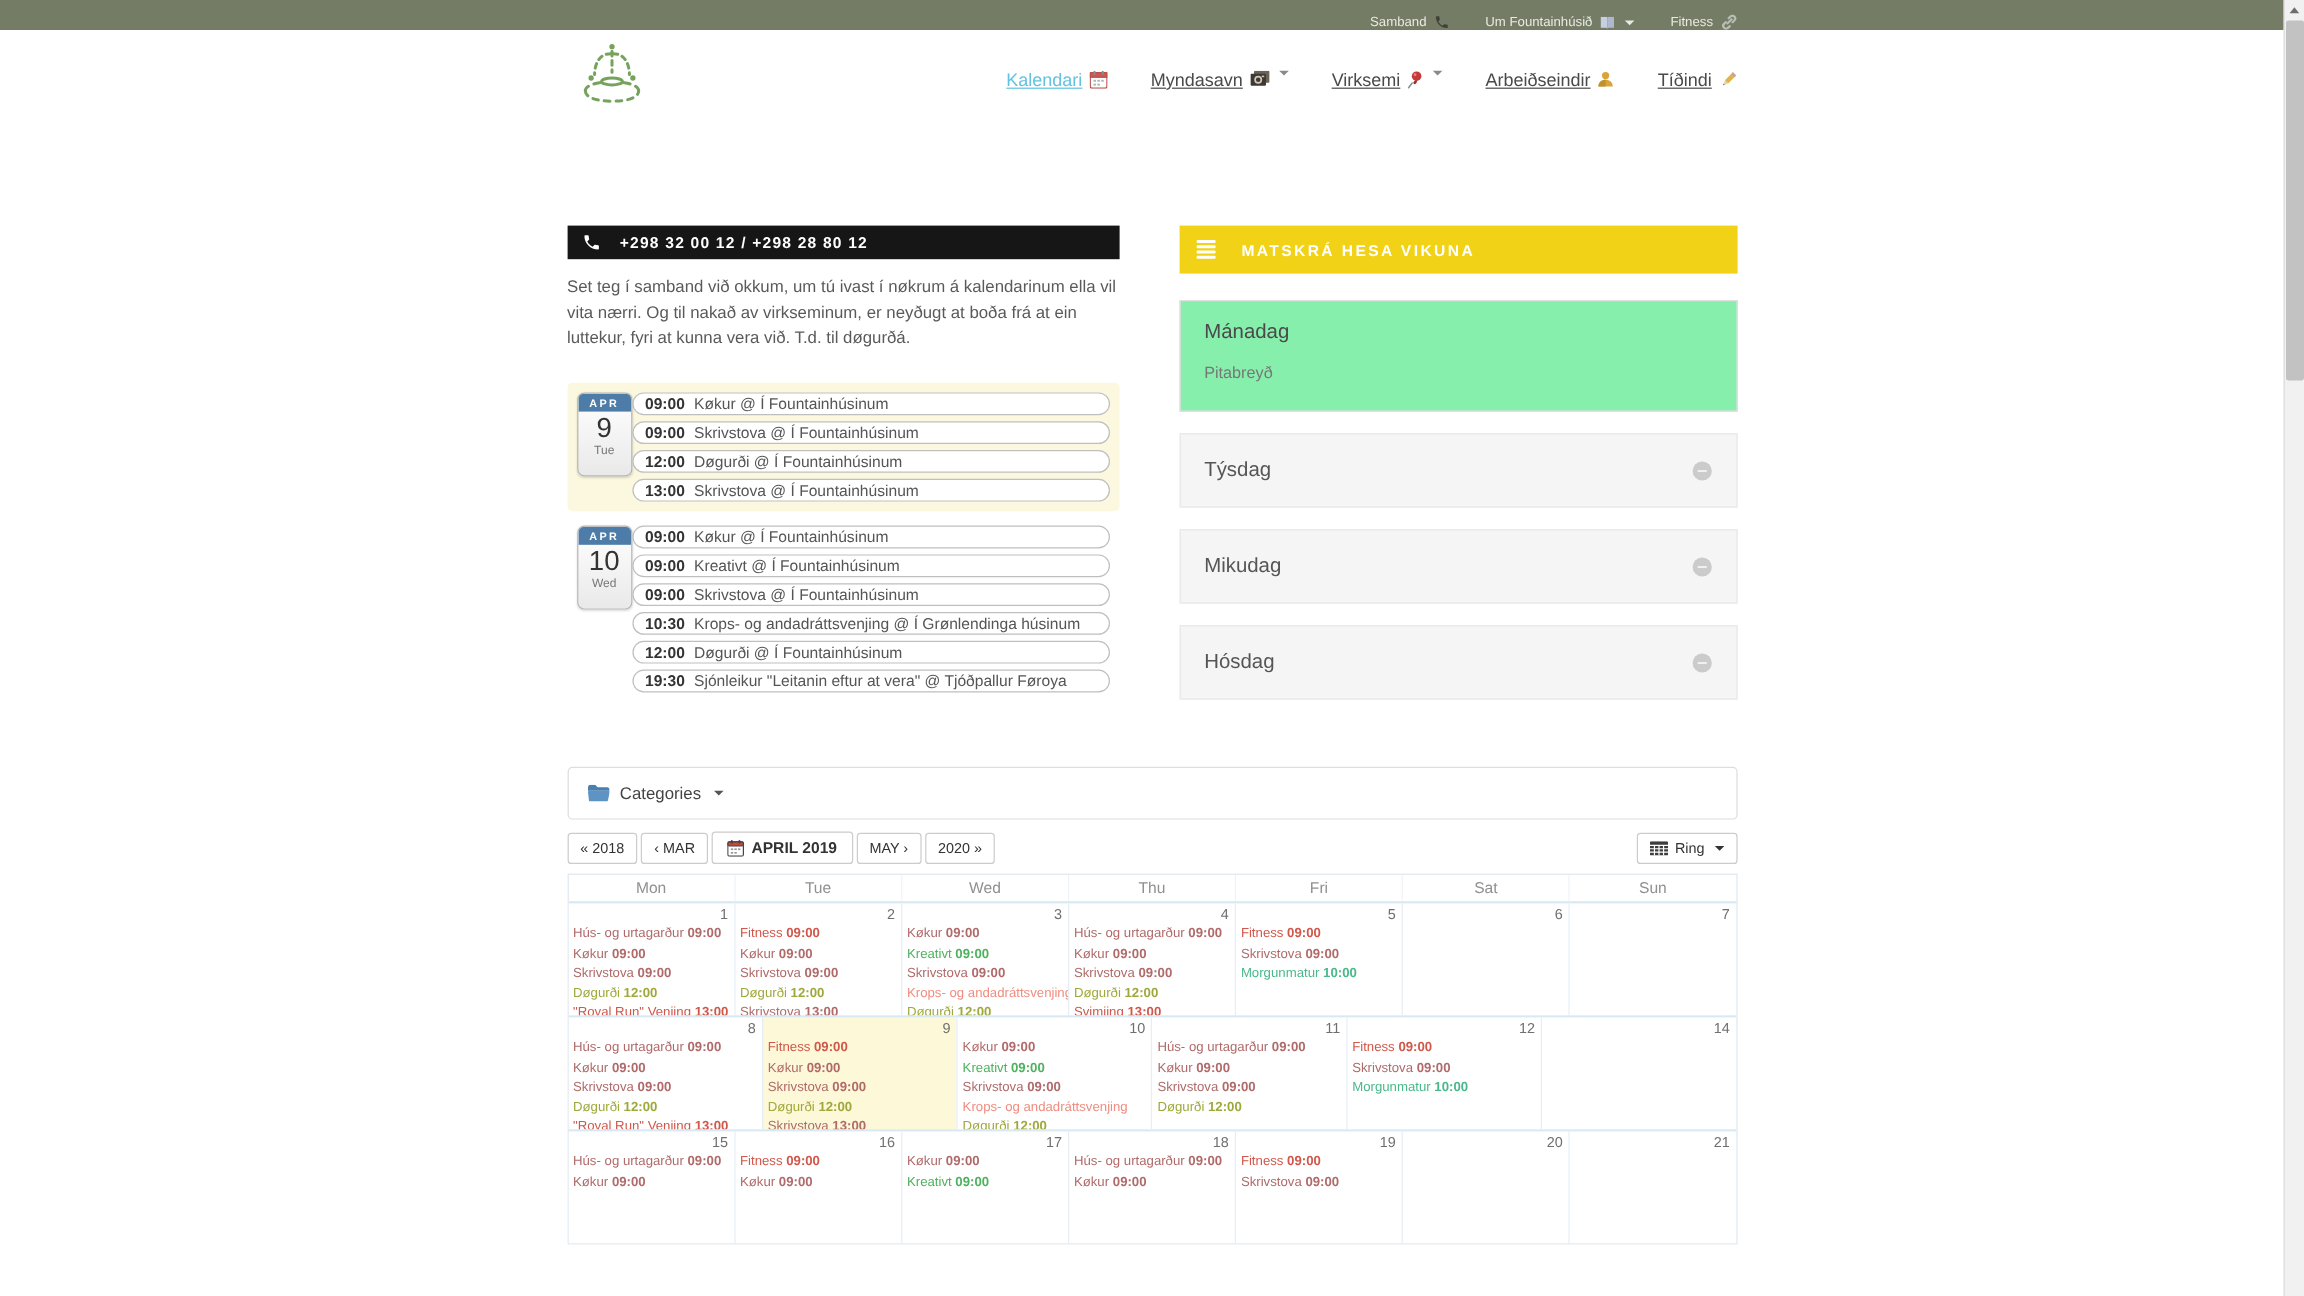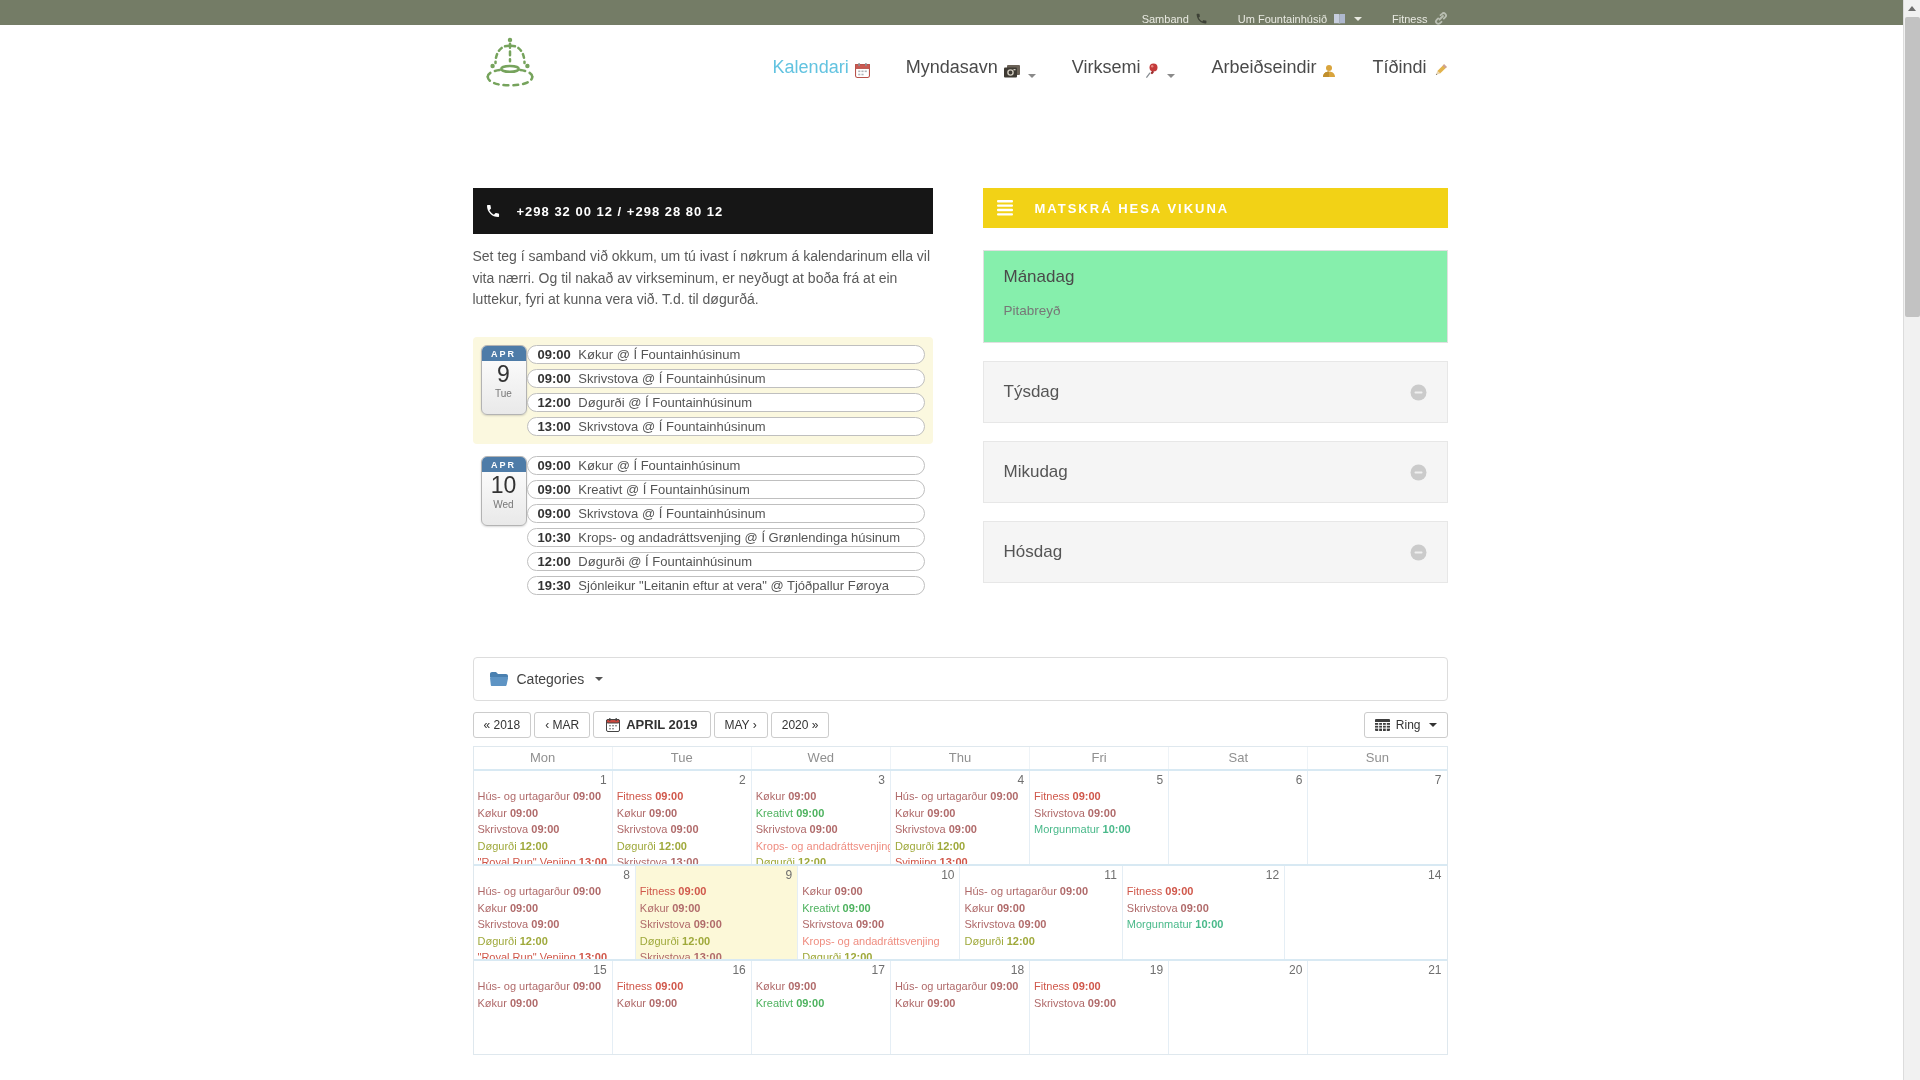--- a/index.html
+++ b/index.html
@@ -11,35 +11,35 @@
   .topbar { height:25px; background:#747c66; }
   .topbar-inner { width:975px; margin:0 auto; height:100%; display:flex; align-items:flex-end; justify-content:flex-end; gap:30px; }
   .tb-item { display:flex; align-items:center; gap:6px; font-size:11px; color:#e9eae2; cursor:pointer; }
   .tb-item .icon svg { display:block; }
 
   
   .header { background:#fff; }
   .header-inner { width:975px; margin:0 auto; display:flex; align-items:center; height:85px; }
   .logo { margin-left:8px; }
   .main-nav { margin-left:auto; display:flex; align-items:center; gap:36px; }
-  .nav-item { display:flex; align-items:flex-end; gap:6px; font-size:18px; color:#4a4a4a; cursor:pointer; }
+  .nav-item { display:flex; align-items:flex-start; gap:6px; font-size:15px; color:#4a4a4a; cursor:pointer;text-decoration:underline; }
   .nav-item.active { color:#62c3e0; }
   .icon svg { display:block; }
 
   .caret-down { width:0; height:0; border-left:4px solid transparent; border-right:4px solid transparent; border-top:4px solid currentColor; display:inline-block; margin-left:2px; }
   .tb-item .caret-down { border-top-color:#e9eae2; }
   .nav-item .caret-down { border-top-color:#8a8a8a; }
 
   
   .container { width:975px; margin:0 auto; }
   .columns { display:flex; gap:50px; margin-top:78px; }
   .col-left { width:460px; flex:none; }
   .col-right { flex:1; }
 
-  .phone-bar { background:#161616; color:#fff; height:46px; display:flex; align-items:center; gap:16px; padding:0 12px; font-size:13px; font-weight:bold; letter-spacing:1px; }
+  .phone-bar { background:#161616; color:#fff; height:28px; display:flex; align-items:center; gap:16px; padding:0 12px; font-size:13px; font-weight:bold; letter-spacing:1px; }
   .contact-heading { margin-top:28px; font-size:21px; font-weight:400; color:#3c3c3c; }
   .contact-body { margin-top:12px; font-size:14px; color:#5a5a5a; line-height:1.55; }
 
   .event-groups { margin-top:26px; }
   .event-group { display:flex; padding:8px; border-radius:4px; margin-bottom:4px; }
   .event-group.today { background:#fbf8df; }
   .date-badge { width:46px; flex:none; border:1px solid #b3b3b3; border-radius:6px; overflow:hidden; background:linear-gradient(#ffffff,#e9e9e9); text-align:center; box-shadow:0 1px 2px rgba(0,0,0,.15); height:70px; }
   .db-month { background:#4e7ca8; color:#fff; font-size:9px; font-weight:bold; letter-spacing:2px; padding:3px 0 2px; }
   .db-day { font-size:23px; color:#333; line-height:1.15; }
   .db-wd { font-size:10px; color:#777; padding-bottom:3px; }

